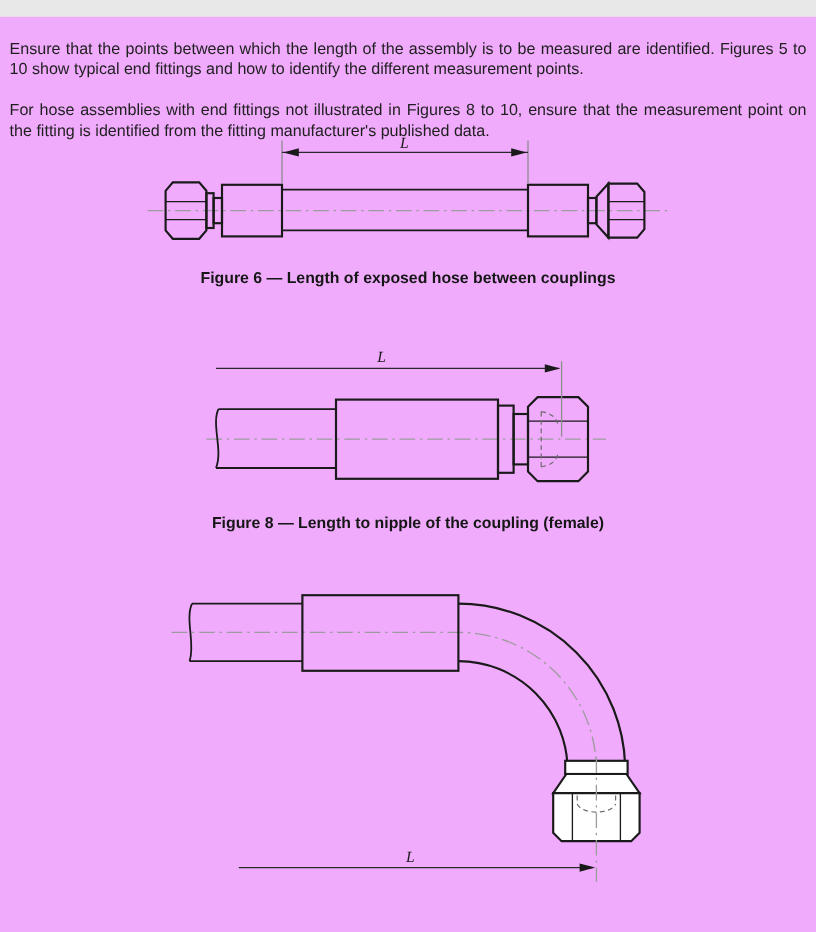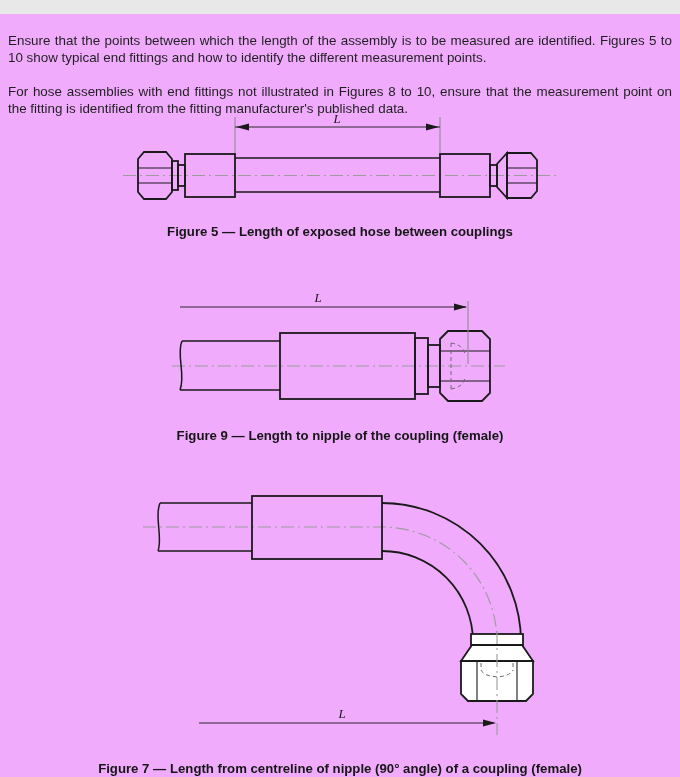--- a/index.html
+++ b/index.html
@@ -84,21 +84,21 @@
       <path class="thin" d="M507,154 H537 M507,169 H537"></path>
     </g>
     <g>
       <path class="ext-line" d="M235,103 V139 M440,103 V139"></path>
       <line class="dim-line" x1="235" y1="113" x2="440" y2="113"></line>
       <polygon class="arrowhead" points="236,113 249,109.6 249,116.4"></polygon>
       <polygon class="arrowhead" points="439,113 426,109.6 426,116.4"></polygon>
       <text class="dim-label" x="337" y="109" text-anchor="middle">L</text>
     </g>
   </svg>
-  <div class="caption caption-5">Figure 5 — Length of exposed hose between couplings</div>
+  <div class="caption caption-5">Figure 6 — Length of exposed hose between couplings</div>
 
   <svg class="fig-svg fig6-svg" viewBox="0 265 680 142">
     <g>
       <line class="center-line" x1="172" y1="352" x2="505" y2="352"></line>
     </g>
     <g>
       <path class="mid" d="M182,327 H280 M180,376 H280"></path>
       <path class="mid" d="M182,327 C176,340 186,361 180,376"></path>
     </g>
     <g>
@@ -117,21 +117,21 @@
       <path class="hidden-line" d="M451,329 Q464,331 465,341"></path>
       <path class="hidden-line" d="M451,375 Q464,373 465,363"></path>
     </g>
     <g>
       <line class="ext-line" x1="468" y1="287" x2="468" y2="350"></line>
       <line class="dim-line" x1="180" y1="293" x2="466" y2="293"></line>
       <polygon class="arrowhead" points="467,293 454,289.6 454,296.4"></polygon>
       <text class="dim-label" x="318" y="288" text-anchor="middle">L</text>
     </g>
   </svg>
-  <div class="caption caption-6">Figure 9 — Length to nipple of the coupling (female)</div>
+  <div class="caption caption-6">Figure 8 — Length to nipple of the coupling (female)</div>
 
   <svg class="fig-svg fig7-svg" viewBox="0 452 680 290">
     <g>
       <path class="center-line" d="M143,513 H382 A115,115 0 0 1 497,628"></path>
     </g>
     <g>
       <path class="mid" d="M160,489 H252 M158,537 H252"></path>
       <path class="mid" d="M160,489 C154,502 163,523 158,537"></path>
     </g>
     <g>
@@ -156,17 +156,16 @@
       <path class="hidden-line" d="M481,649 V656"></path>
       <path class="hidden-line" d="M513,649 V656"></path>
       <path class="hidden-line" d="M481,656 C485,665 509,665 513,656"></path>
     </g>
     <g>
       <line class="dim-line" x1="199" y1="709" x2="494" y2="709"></line>
       <polygon class="arrowhead" points="496,709 483,705.6 483,712.4"></polygon>
       <text class="dim-label" x="342" y="704" text-anchor="middle">L</text>
     </g>
   </svg>
-  <div class="caption caption-7">Figure 7 — Length from centreline of nipple (90° angle) of a coupling (female)</div>
 
   <div class="bottom-bar"></div>
 
 </div>
 
 </body></html>

